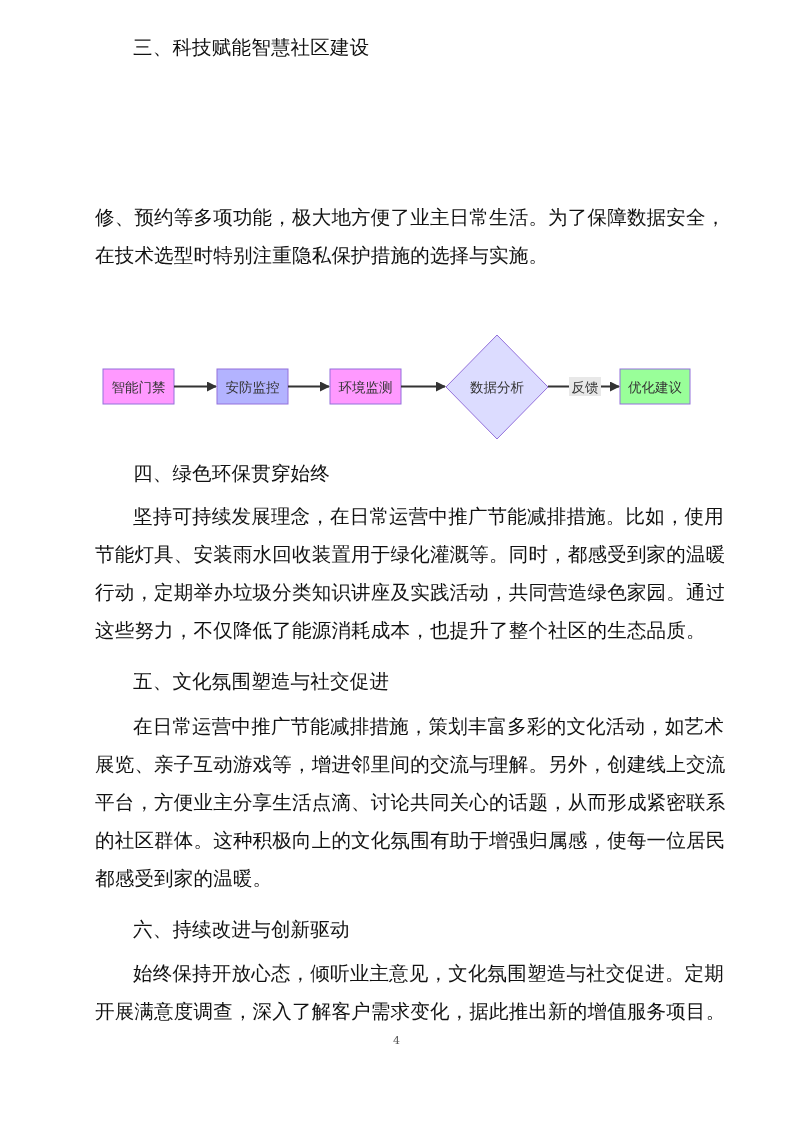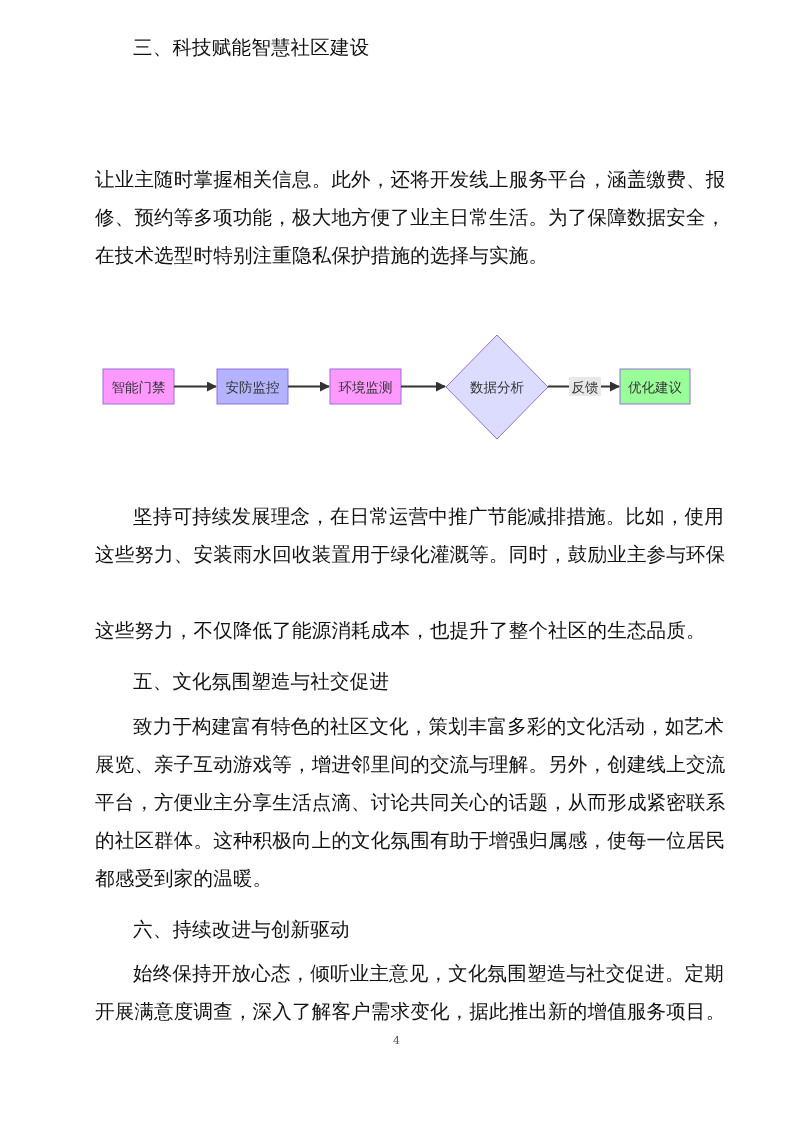--- a/index.html
+++ b/index.html
@@ -13,21 +13,20 @@
              font-size: 11px; color: #555; }
   .diagram { position: absolute; left: 0; top: 330px; width: 793px; height: 115px; }
   .node-label { font-family: "DejaVu Sans", "Liberation Sans", sans-serif; font-size: 13.5px; fill: #333; }
 </style>
 </head>
 <body>
 
 <div class="page">
 
   <div class="line indent" style="top:36px">三、科技赋能智慧社区建设</div>
-  <div class="line" style="top:168px">让业主随时掌握相关信息。此外，还将开发线上服务平台，涵盖缴费、报</div>
   <div class="line" style="top:244px">在技术选型时特别注重隐私保护措施的选择与实施。</div>
   <div class="line" style="top:206px">修、预约等多项功能，极大地方便了业主日常生活。为了保障数据安全，</div>
 
   <svg class="diagram" viewBox="0 330 793 115" width="793" height="115">
     <defs>
       <marker id="arrowhead" markerWidth="10" markerHeight="10" refX="9" refY="5" orient="auto" markerUnits="userSpaceOnUse">
         <path d="M0,0 L10,5 L0,10 z" fill="#333333"></path>
       </marker>
     </defs>
 
@@ -56,26 +55,28 @@
     <line x1="548" y1="386.5" x2="619" y2="386.5" stroke="#333333" stroke-width="2" marker-end="url(#arrowhead)"></line>
     <rect x="569" y="377" width="32" height="19" fill="#e8e8e8"></rect>
     <text class="node-label" x="585" y="391.5" text-anchor="middle">反馈</text>
 
     <g>
       <rect x="620" y="369" width="70" height="35" fill="#99ff99" stroke="#9370db" stroke-width="1"></rect>
       <text class="node-label" x="655" y="391.5" text-anchor="middle">优化建议</text>
     </g>
   </svg>
 
+  <div class="line indent" style="top:462px">四、绿色环保贯穿始终</div>
   <div class="line indent" style="top:505px">坚持可持续发展理念，在日常运营中推广节能减排措施。比如，使用</div>
-  <div class="line" style="top:543px">这些努力、安装雨水回收装置用于绿化灌溉等。同时，鼓励业主参与环保</div>
+  <div class="line" style="top:543px">节能灯具、安装雨水回收装置用于绿化灌溉等。同时，都感受到家的温暖</div>
+  <div class="line" style="top:581px">行动，定期举办垃圾分类知识讲座及实践活动，共同营造绿色家园。通过</div>
   <div class="line" style="top:619px">这些努力，不仅降低了能源消耗成本，也提升了整个社区的生态品质。</div>
 
   <div class="line indent" style="top:670px">五、文化氛围塑造与社交促进</div>
-  <div class="line indent" style="top:715px">致力于构建富有特色的社区文化，策划丰富多彩的文化活动，如艺术</div>
+  <div class="line indent" style="top:715px">在日常运营中推广节能减排措施，策划丰富多彩的文化活动，如艺术</div>
   <div class="line" style="top:753px">展览、亲子互动游戏等，增进邻里间的交流与理解。另外，创建线上交流</div>
   <div class="line" style="top:791px">平台，方便业主分享生活点滴、讨论共同关心的话题，从而形成紧密联系</div>
   <div class="line" style="top:829px">的社区群体。这种积极向上的文化氛围有助于增强归属感，使每一位居民</div>
   <div class="line" style="top:867px">都感受到家的温暖。</div>
 
   <div class="line indent" style="top:918px">六、持续改进与创新驱动</div>
   <div class="line indent" style="top:962px">始终保持开放心态，倾听业主意见，文化氛围塑造与社交促进。定期</div>
   <div class="line" style="top:1000px">开展满意度调查，深入了解客户需求变化，据此推出新的增值服务项目。</div>
 
   <div class="pagenum">4</div>

